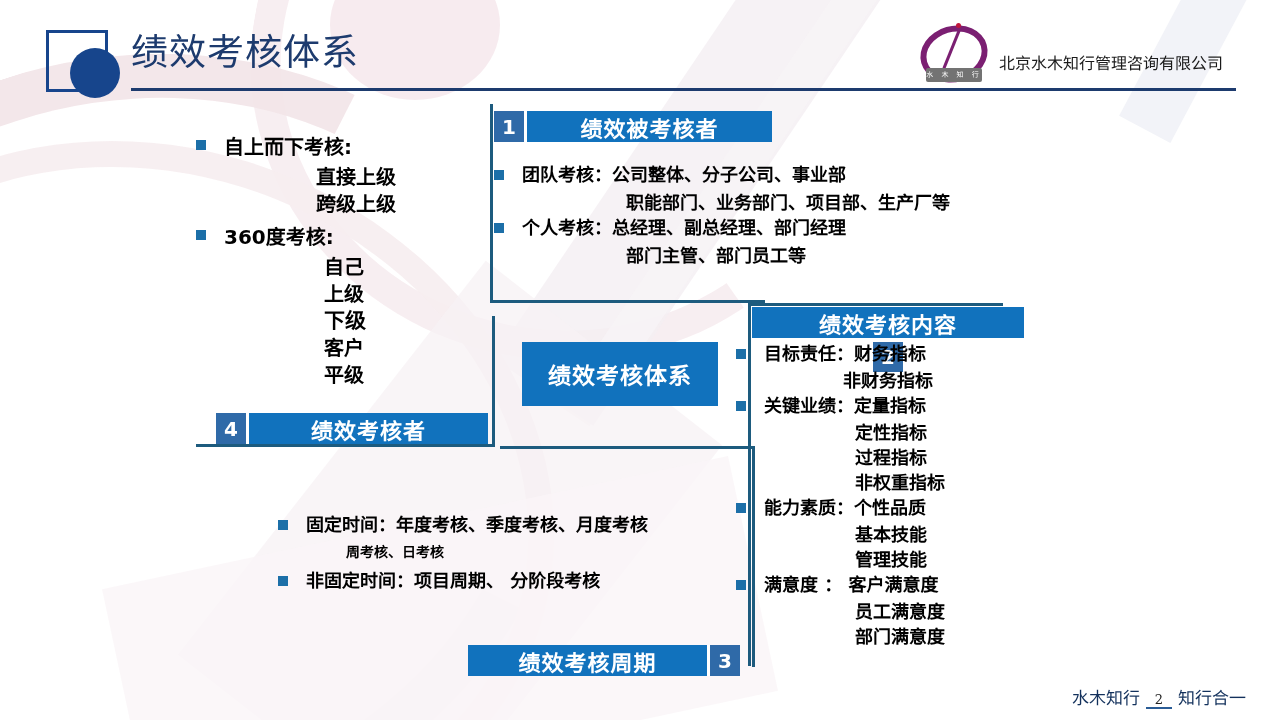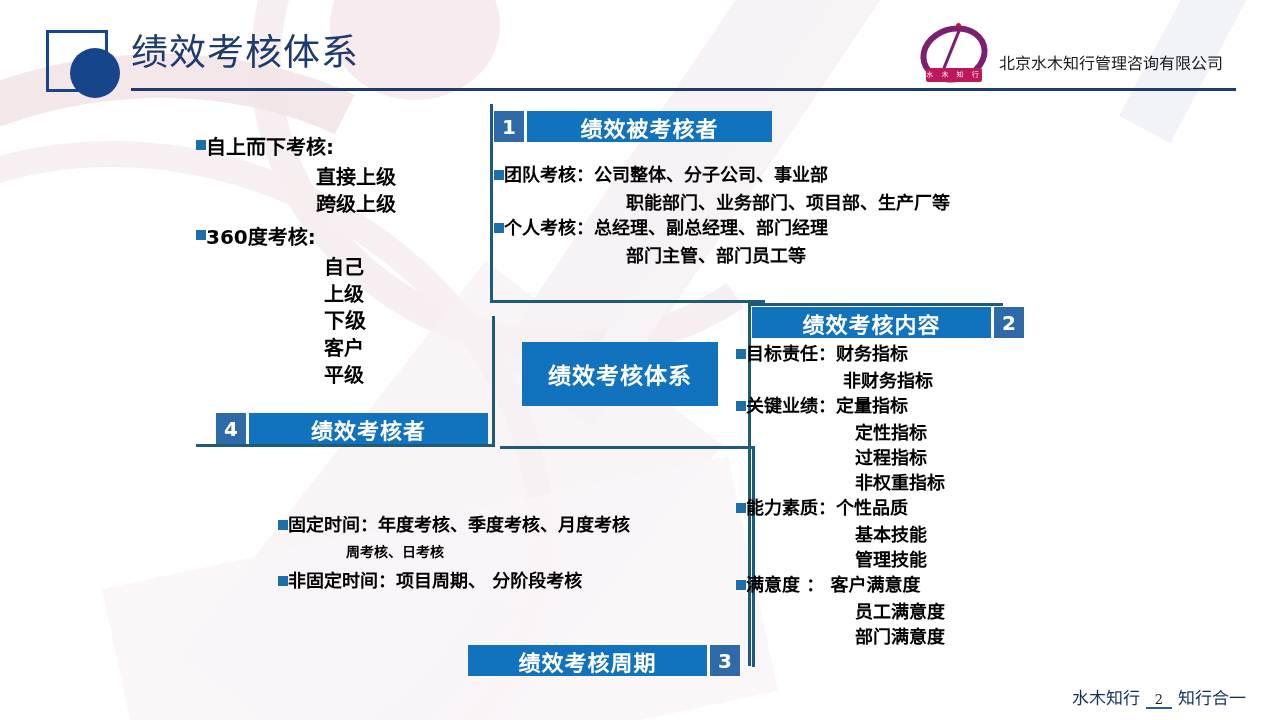--- a/index.html
+++ b/index.html
@@ -47,21 +47,21 @@
     font-family:"DejaVu Sans","Liberation Sans",sans-serif;font-weight:400;white-space:nowrap;
   }
   .title-rule{position:absolute;left:131px;top:88px;width:1105px;height:3px;background:#1d3b6e;}
 
   
   .logo-wrap{position:absolute;left:916px;top:24px;width:70px;height:62px;}
   .logo-ring{position:absolute;left:4px;top:2px;width:56px;height:44px;border:6px solid #7b1f72;border-radius:50%;
              transform:rotate(-16deg);border-right-color:#7b1f72;border-bottom-color:#7b1f72;}
   .logo-slash{position:absolute;left:35px;top:0px;width:3px;height:46px;background:#7b1f72;transform:rotate(22deg);}
   .logo-dot{position:absolute;left:40px;top:-1px;width:5px;height:5px;border-radius:50%;background:#c0163c;}
-  .logo-plaque{position:absolute;left:10px;top:44px;width:56px;height:14px;background:#be185d;border-radius:2px;
+  .logo-plaque{position:absolute;left:10px;top:44px;width:56px;height:14px;background:#737373;border-radius:2px;
                color:#ffffff;font-size:7px;line-height:14px;text-align:center;letter-spacing:3px;
                font-family:"DejaVu Serif","Liberation Serif",serif;}
   .company{
     position:absolute;left:999px;top:50px;font-size:16px;color:#1a1a1a;white-space:nowrap;
     font-family:"DejaVu Serif","Liberation Serif",serif;
   }
 
   
   .sec-bar{position:absolute;display:flex;align-items:center;height:31px;background:#1172bd;z-index:5;}
   .sec-num{
@@ -73,21 +73,21 @@
   .sec-label{
     flex:1;color:#ffffff;font-size:22px;font-weight:700;letter-spacing:1px;
     display:flex;align-items:center;justify-content:center;
     font-family:"DejaVu Sans","Liberation Sans",sans-serif;
   }
 
   .bullets{position:absolute;z-index:5;}
   .brow{display:flex;align-items:flex-start;margin-bottom:2px;}
   .bsq{width:10px;height:10px;background:#1c6fa8;flex:0 0 10px;margin-top:8px;}
   .btxt{
-    margin-left:0;color:#000000;font-weight:700;white-space:pre;
+    margin-left:18px;color:#000000;font-weight:700;white-space:pre;
     font-family:"DejaVu Sans","Liberation Sans",sans-serif;
   }
   .bsub{color:#000000;font-weight:700;white-space:pre;
         font-family:"DejaVu Sans","Liberation Sans",sans-serif;}
 
   
   .frame{position:absolute;z-index:3;border-color:#1d5b7e;border-style:solid;border-width:0;}
 
   
   .center-node{
@@ -184,21 +184,21 @@
       <span class="bsq"></span>
       <span class="btxt" style="font-size:18px;line-height:26px;">个人考核：总经理、副总经理、部门经理</span>
     </div>
     <div class="bsub" style="font-size:18px;line-height:25px;margin-left:132px;">部门主管、部门员工等</div>
   </div>
 
   <div class="center-node">绩效考核体系</div>
 
   <div class="frame" style="left:748px;top:303px;width:252px;height:360px;border-left-width:3px;border-top-width:3px;"></div>
 
-  <div class="sec-bar" style="left:752px;top:307px;width:272px;">
+  <div class="sec-bar" style="left:752px;top:307px;width:272px;flex-direction:column;">
     <div class="sec-label">绩效考核内容</div>
     <div class="sec-gap"></div>
     <div class="sec-num">2</div>
   </div>
 
   <div class="bullets" style="left:736px;top:341px;width:280px;">
     <div class="brow">
       <span class="bsq"></span>
       <span class="btxt" style="font-size:18px;line-height:25px;">目标责任：财务指标</span>
     </div>

